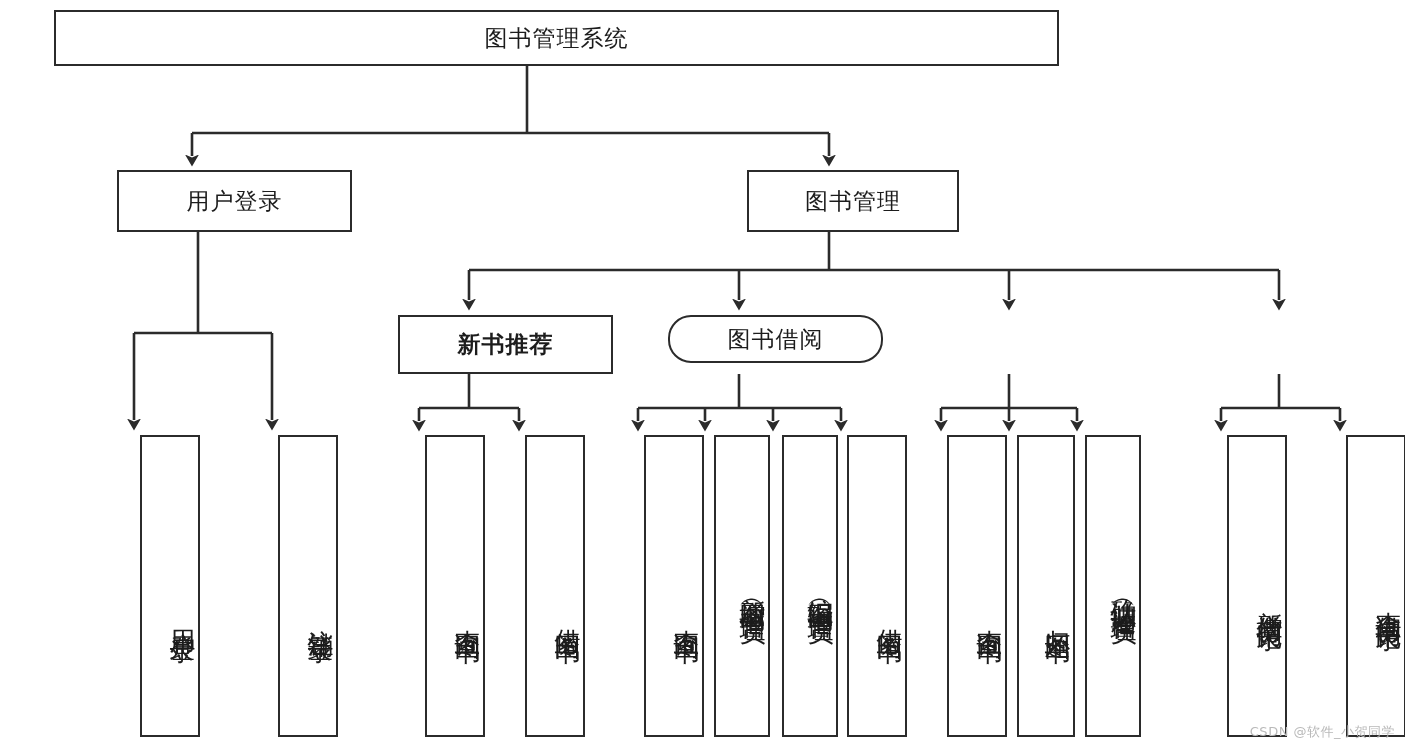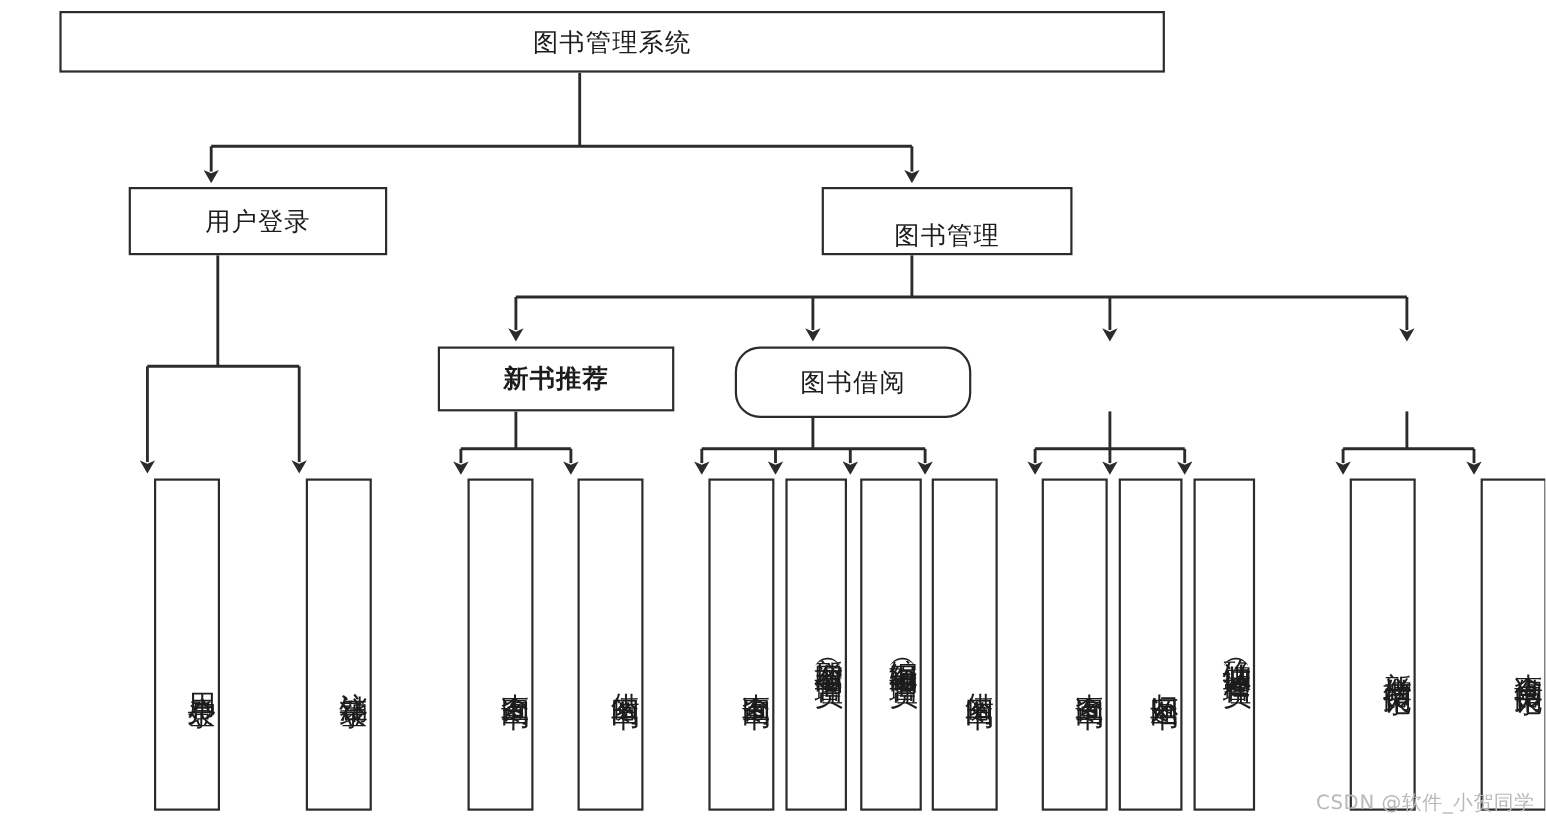--- a/index.html
+++ b/index.html
@@ -41,21 +41,21 @@
     line-height:1.22;
     letter-spacing:3px;
   }
   .node.v.tall{padding-top:28px;}
   .node.v.tight{padding-top:10px;}
   .lbl{display:block;white-space:nowrap;}
   #watermark{
     position:absolute;
     right:10px;
     bottom:6px;
-    font-size:18px;
+    font-size:13px;
     color:#b9b9b9;
     letter-spacing:0.5px;
     white-space:nowrap;
     pointer-events:none;
   }
 </style>
 </head>
 <body>
 
 <div id="canvas">
@@ -112,29 +112,29 @@
   </svg>
 
   <div class="node h" style="left:18px;top:10px;width:1005px;height:56px;">
     <span class="lbl">图书管理系统</span>
   </div>
 
   <div class="node h" style="left:81px;top:170px;width:235px;height:62px;">
     <span class="lbl">用户登录</span>
   </div>
 
-  <div class="node h" style="left:711px;top:170px;width:228px;height:62px;align-items:flex-end;">
+  <div class="node h" style="left:711px;top:170px;width:212px;height:62px;">
     <span class="lbl">图书管理</span>
   </div>
 
   <div class="node h" style="left:362px;top:315px;width:215px;height:59px;font-weight:bold;">
     <span class="lbl">新书推荐</span>
   </div>
 
-  <div class="node h" style="left:632px;top:315px;width:215px;height:65px;border-radius:23px;">
+  <div class="node h" style="left:632px;top:315px;width:215px;height:48px;border-radius:23px;">
     <span class="lbl">图书借阅</span>
   </div>
 
 
 
   <div class="node v" style="left:104px;top:435px;width:60px;height:302px;">
     <span class="lbl">用户登录</span>
   </div>
 
   <div class="node v" style="left:242px;top:435px;width:60px;height:302px;">

